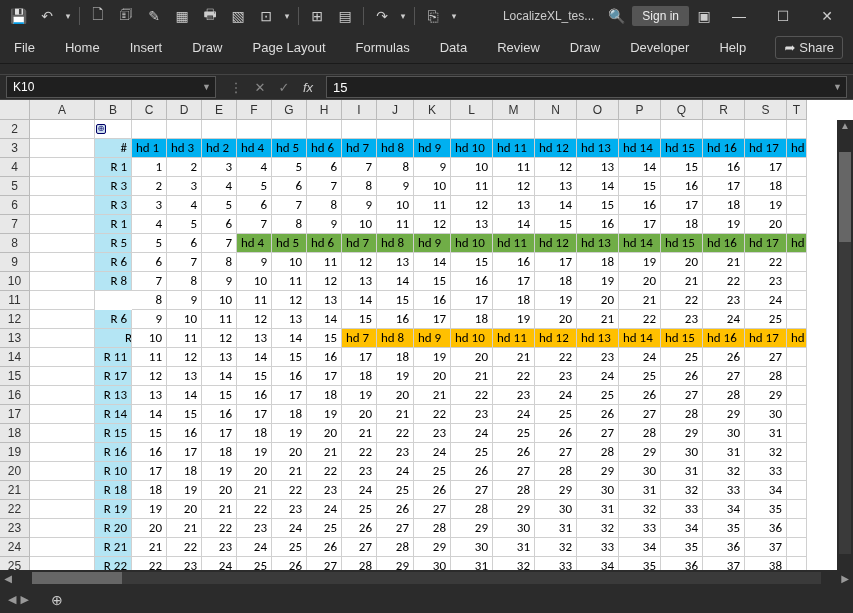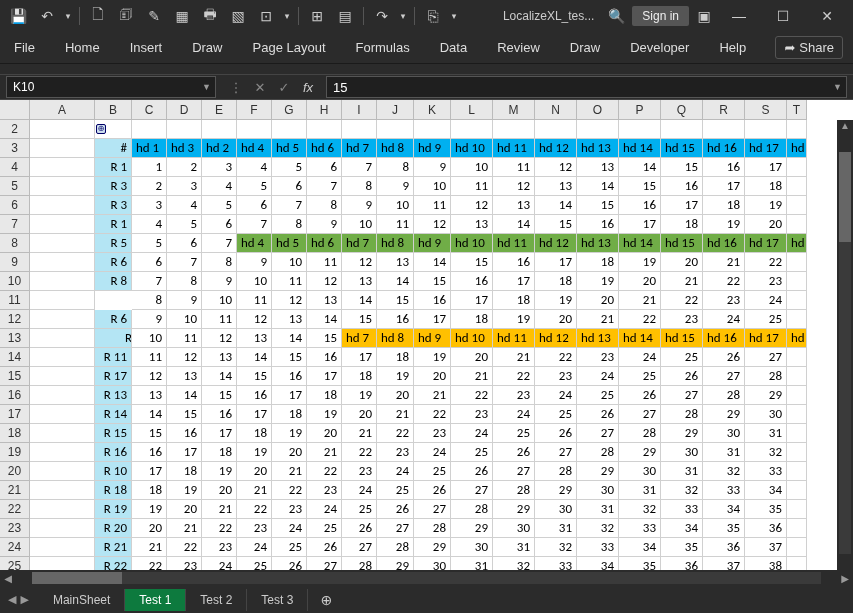--- a/index.html
+++ b/index.html
@@ -722,20 +722,14 @@
       <div class="thumb"></div>
     </div>
   <span class="arr">▶</span>
 </div>
 
 <div class="sheet-tabs">
   <div class="nav-arrows">
     <span>◀</span>
     <span>▶</span>
   </div>
-  <div id="sheetTabs" style="display:flex">
-      <div class="sheet-tab">MainSheet</div>
-      <div class="sheet-tab active">Test 1</div>
-      <div class="sheet-tab">Test 2</div>
-      <div class="sheet-tab">Test 3</div>
-    </div>
   <span class="add-sheet">⊕</span>
 </div>
 
 </body></html>

